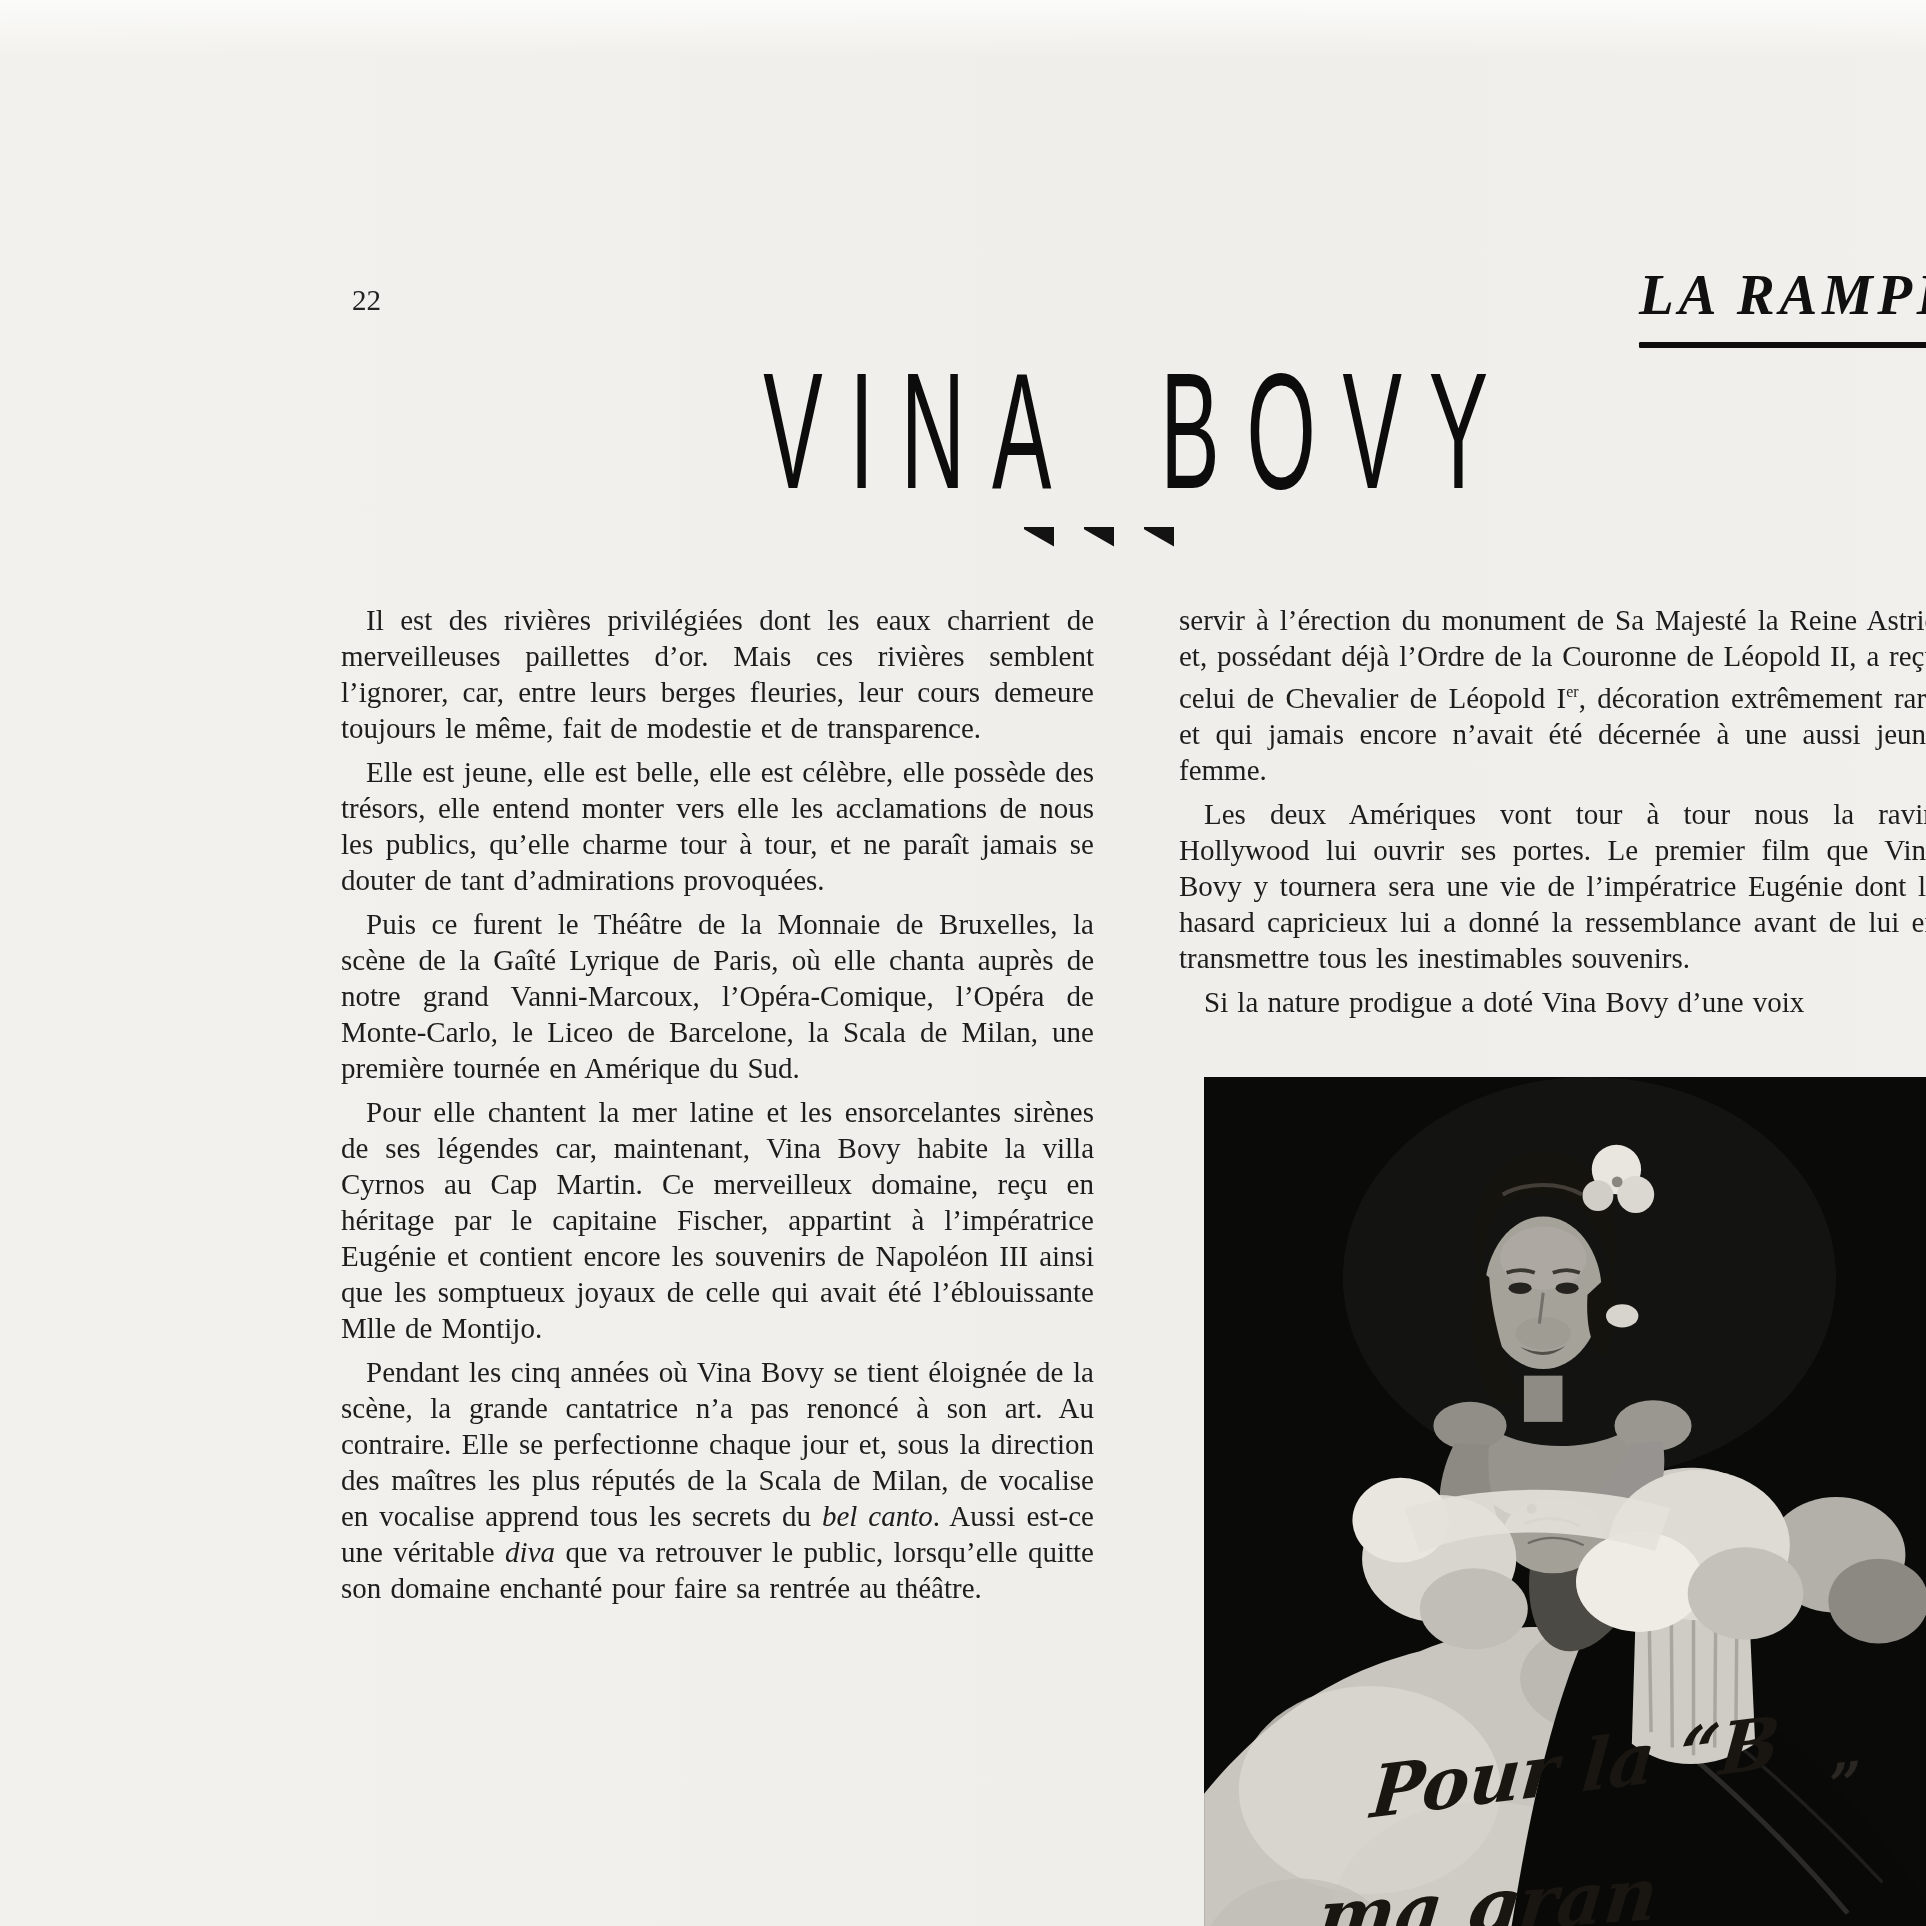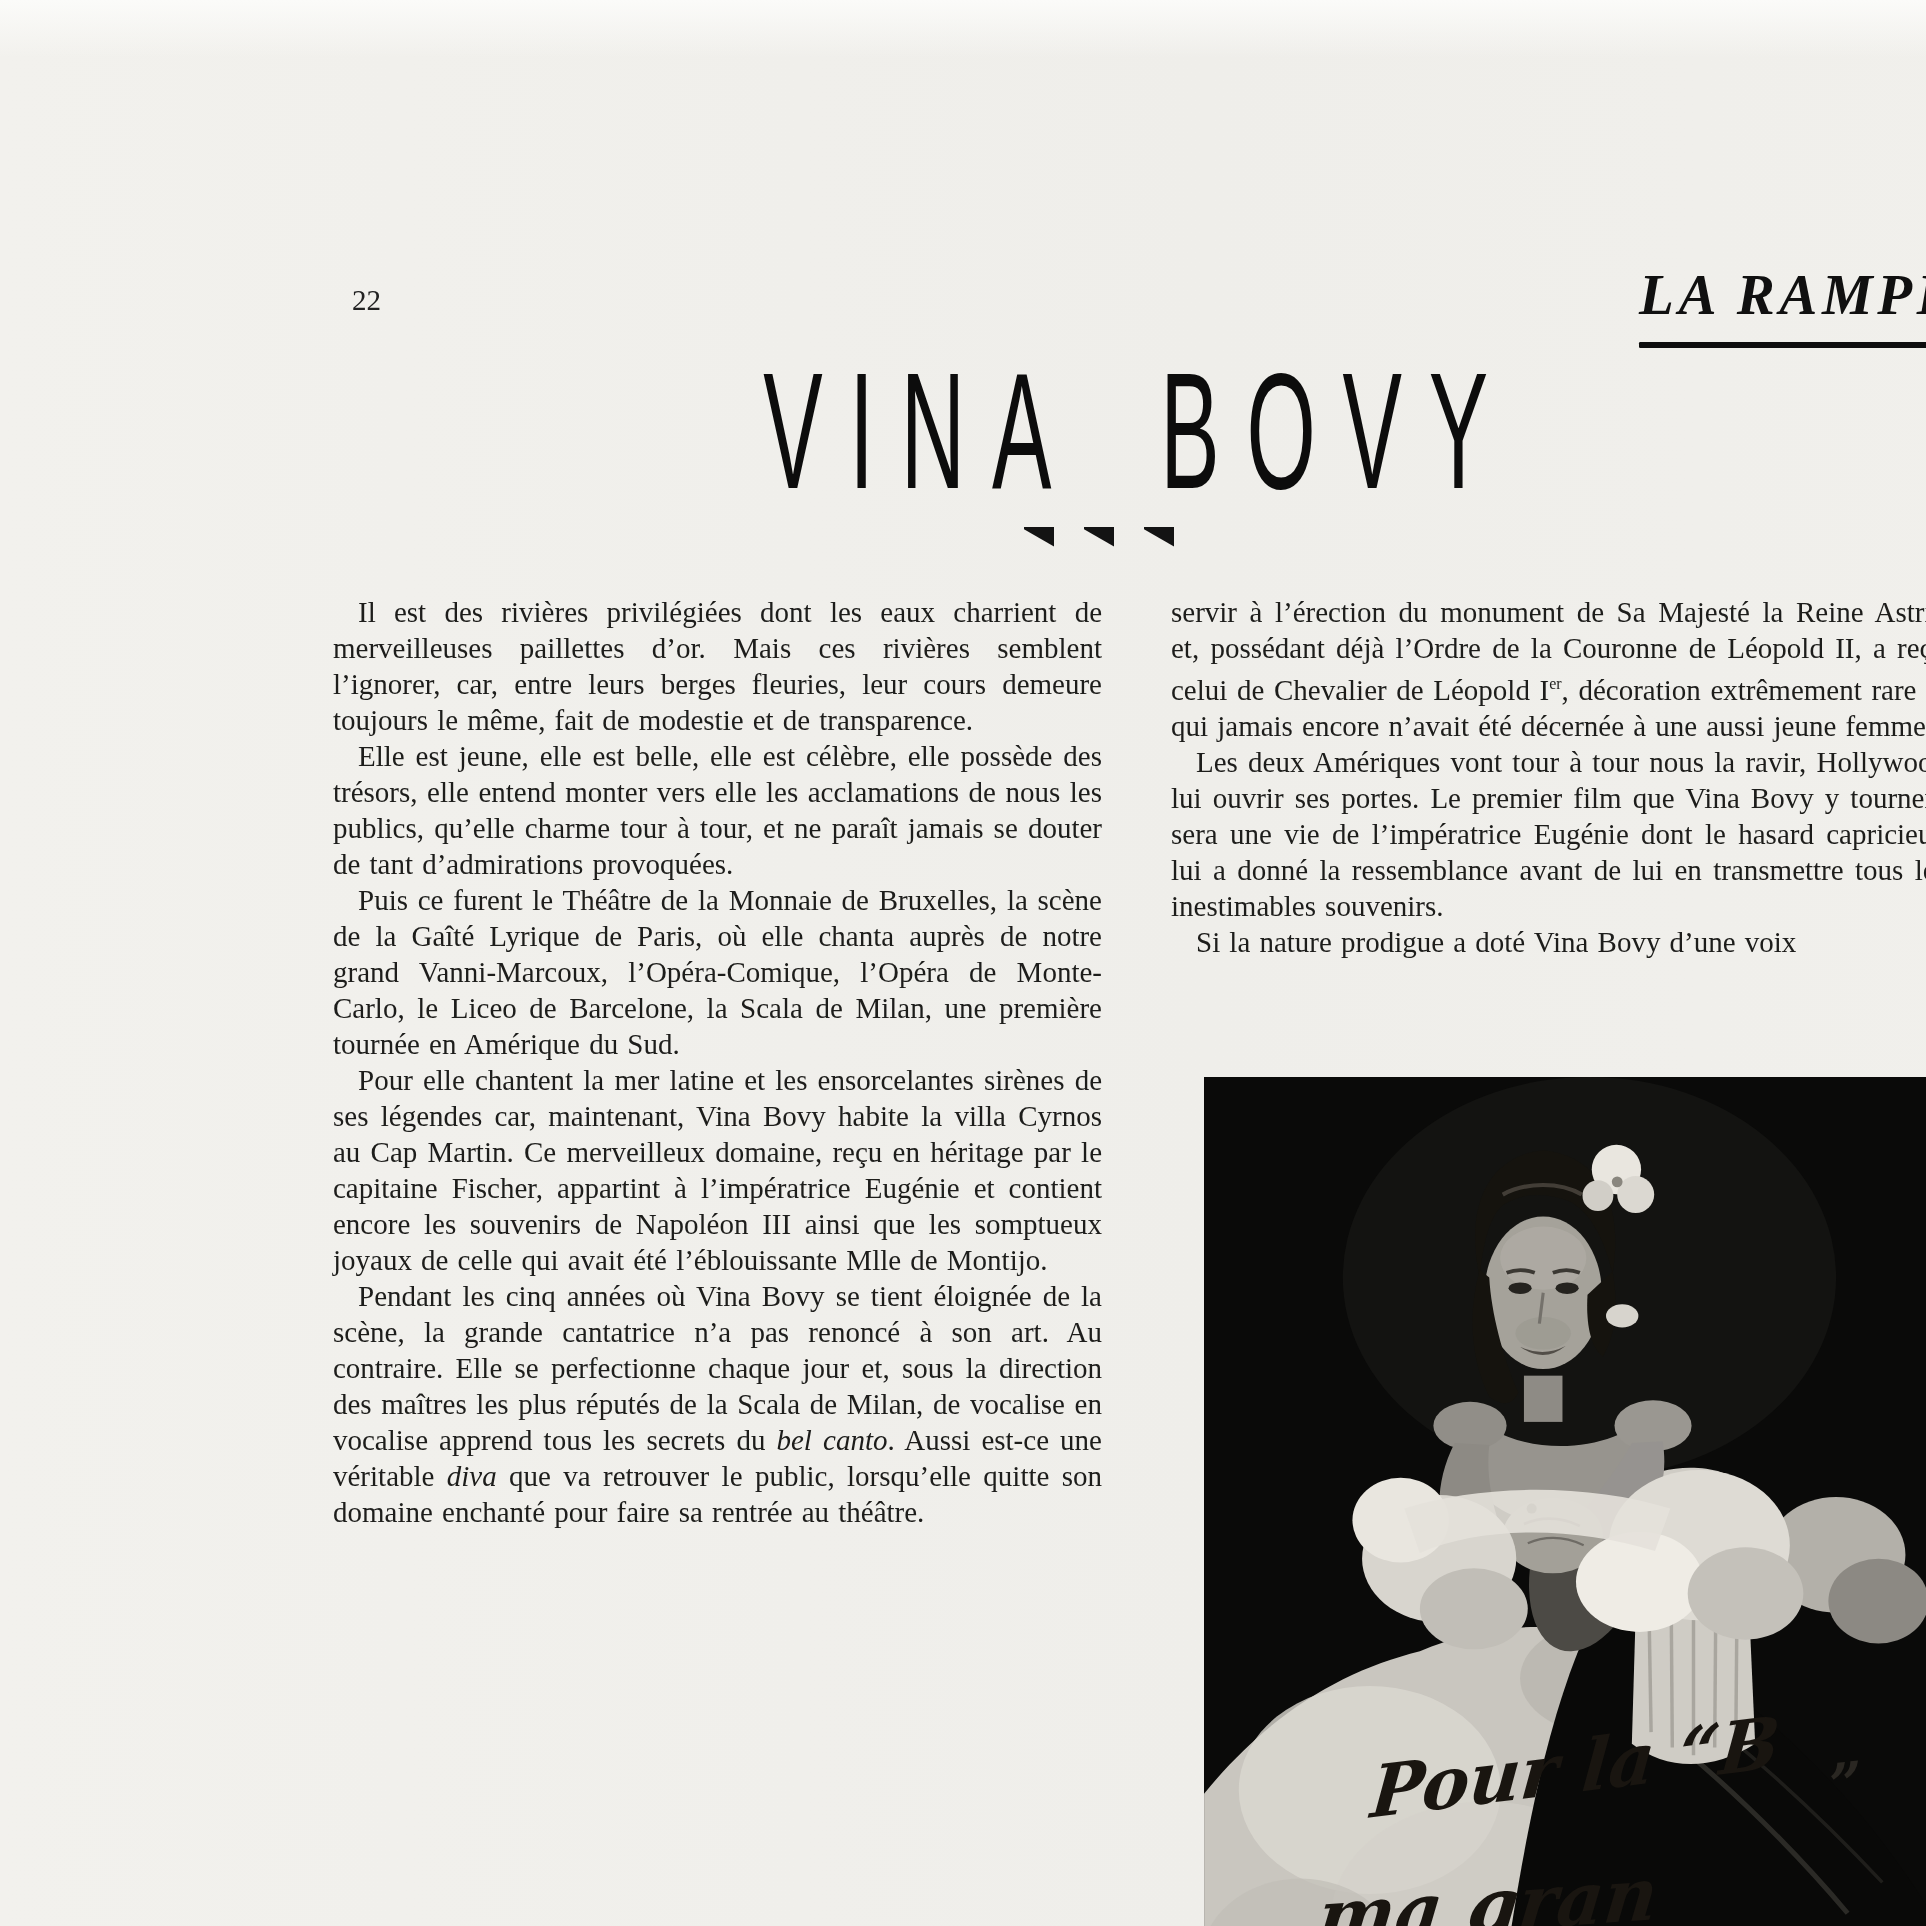--- a/index.html
+++ b/index.html
@@ -62,21 +62,21 @@
     clip-path:polygon(0 0, 100% 0, 100% 50%, 0 6%);
   }
   .ornament-wrap { position:relative; width:30px; height:39px; }
   
   .col {
     position:absolute;
     font-size:29px; line-height:36px;
     text-align:justify; word-spacing:1.9px;
     hyphens:auto; -webkit-hyphens:auto;
   }
-  .col p { margin:0; text-indent:25px; }
+  .col p { margin:8px; text-indent:25px; }
   .col p.flush { text-indent:0; }
   .col em { font-style:italic; }
   .col sup { font-size:0.55em; vertical-align:super; letter-spacing:0; }
   .col-left  { left:333px;  top:594px; width:769px; }
   .col-right-top    { left:1171px; top:594px; width:776px; }
   
   .photo {
     position:absolute; left:1204px; top:1077px;
     width:742px; height:948px; margin:0;
     background:#0a0a09;

